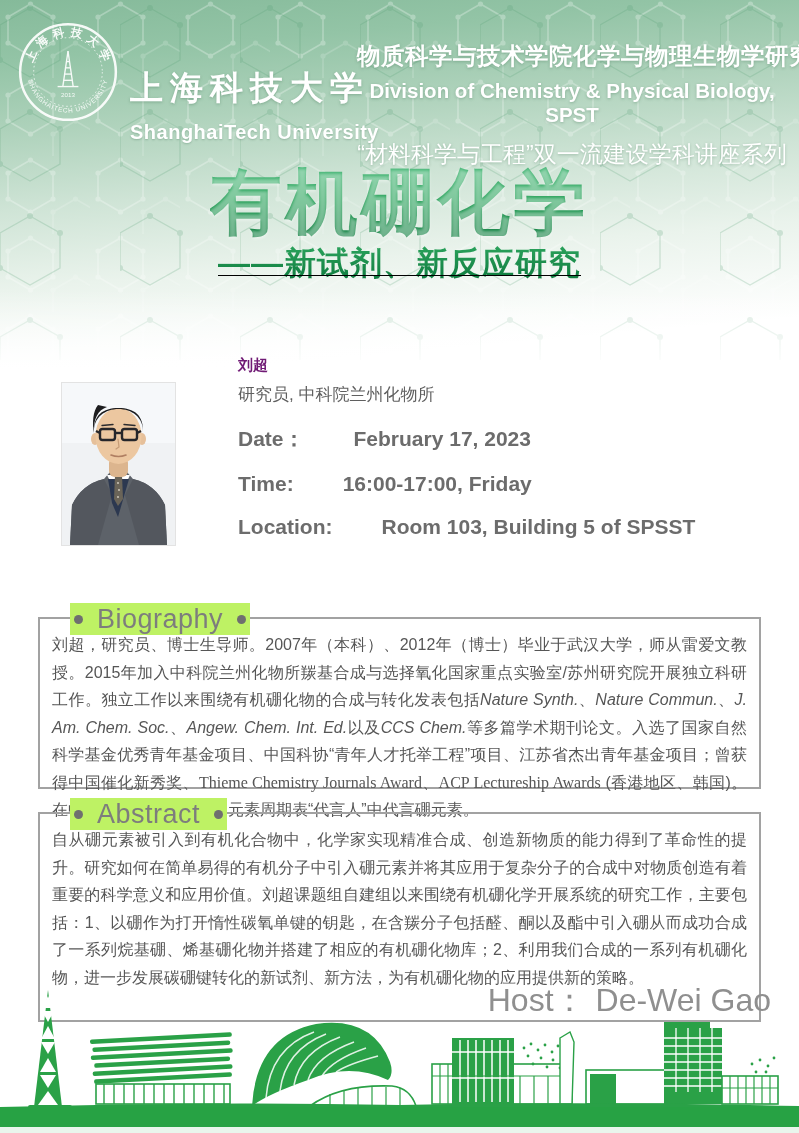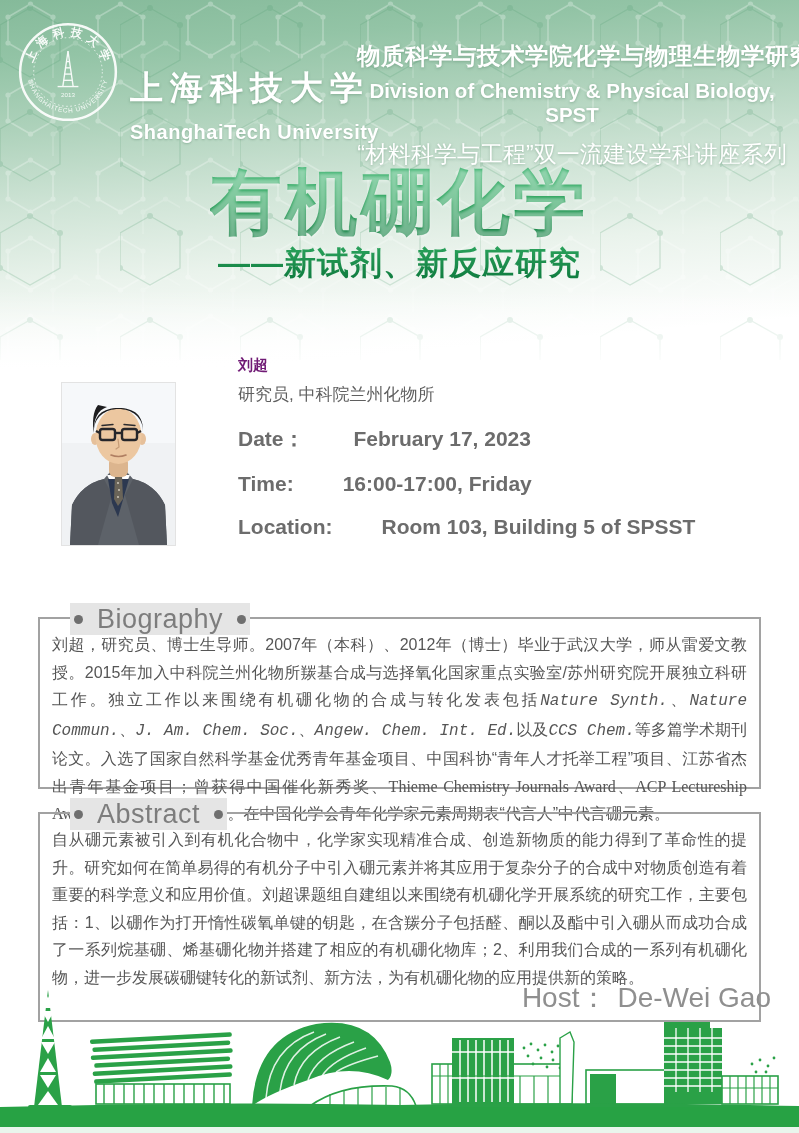--- a/index.html
+++ b/index.html
@@ -19,21 +19,21 @@
           text-shadow:0 1px 3px rgba(50,100,70,.35);white-space:nowrap;}
   .hdr-en{font-size:20px;font-weight:bold;color:#fff;margin-top:10px;letter-spacing:.5px;
           text-shadow:0 1px 2px rgba(50,100,70,.3);}
   .dept-block{position:absolute;right:12px;top:40px;width:430px;text-align:center;color:#fff;
           text-shadow:0 1px 3px rgba(50,100,70,.35);}
   .dept-cn{font-size:23.5px;font-weight:bold;white-space:nowrap;letter-spacing:.5px;}
   .dept-en{font-size:20.5px;font-weight:bold;margin-top:7px;}
   .series{font-size:23px;font-weight:normal;margin-top:12px;white-space:nowrap;}
 
   
-  .title-block{position:absolute;left:0;top:163px;width:799px;text-align:center;}
+  .title-block{position:absolute;left:0;top:163px;width:799px;text-align:center;text-decoration:underline;}
   .main-title{display:inline-block;font-size:72px;font-weight:bold;letter-spacing:4px;line-height:1.1;
       background:linear-gradient(180deg,#52bd80 0%,#2ca45d 45%,#0d7a3d 100%);
       -webkit-background-clip:text;background-clip:text;color:transparent;
       text-shadow:0 2px 3px rgba(255,255,255,.4);}
   .sub-title{margin-top:2px;font-size:32px;font-weight:bold;letter-spacing:1px;
       background:linear-gradient(180deg,#2ba35c 0%,#0e7a3e 100%);
       -webkit-background-clip:text;background-clip:text;color:transparent;}
 
   
   .photo{position:absolute;left:62px;top:383px;width:113px;height:162px;box-shadow:0 0 0 1px #e3e3e3;}
@@ -41,29 +41,29 @@
   .spk-name{font-size:15px;font-weight:bold;color:#701a75;}
   .spk-aff{font-size:17px;color:#5f5f5f;margin-top:8px;}
   .spk-row{font-size:21px;font-weight:bold;color:#6c6c6c;margin-top:19px;white-space:nowrap;}
   .spk-row .val{margin-left:9px;padding-left:40px;}
 
   
   .info-box{position:absolute;left:38px;width:723px;border:2px solid #a2a2a2;box-sizing:border-box;background:transparent;}
   .box-bio{top:617px;height:172px;}
   .box-abs{top:812px;height:210px;}
   .box-label{position:absolute;top:-16px;left:30px;height:32px;display:flex;align-items:center;
-      background:#e5e5e5;padding:0 4px;}
+      background:#bef264;padding:0 4px;}
   .box-label .dot{width:9px;height:9px;border-radius:50%;background:#6f6f6f;flex:0 0 auto;}
   .box-label .cap{font-size:27px;color:#7d7d7d;margin:0 14px;letter-spacing:.5px;}
   .box-text{padding:12px 12px 0 12px;font-size:16px;line-height:27.5px;color:#565656;text-align:justify;}
-  .seg-it{font-family:Liberation Mono, monospace;font-style:italic;}
+  .seg-it{font-family:Liberation Sans, sans-serif;font-style:italic;}
   .seg-serif{font-family:"Liberation Serif",serif;}
 
   
-  .host-line{position:absolute;right:28px;top:979px;font-size:28px;color:#8f8f8f;white-space:nowrap;}
+  .host-line{position:absolute;right:28px;top:979px;font-size:32px;color:#8f8f8f;white-space:nowrap;}
   .host-line .val{margin-left:10px;}
   .skyline{position:absolute;left:0;top:988px;width:799px;height:145px;z-index:5;}
 </style>
 </head>
 <body>
 
 <div class="poster">
 
   <div class="header-bg"></div>
   <svg class="hex-layer" viewBox="0 0 799 360" xmlns="http://www.w3.org/2000/svg">

